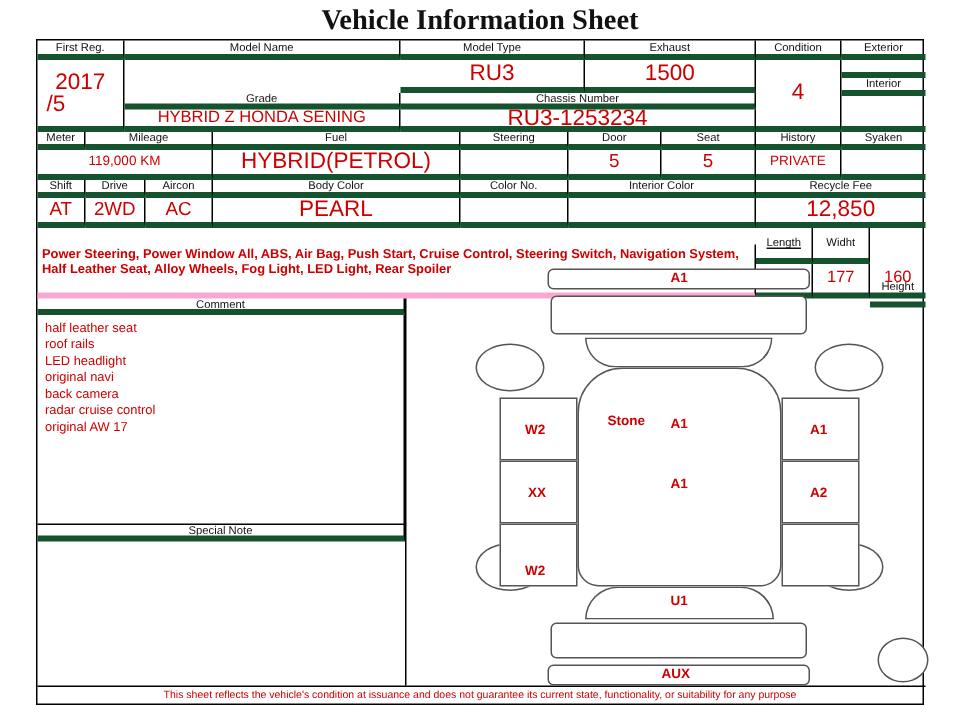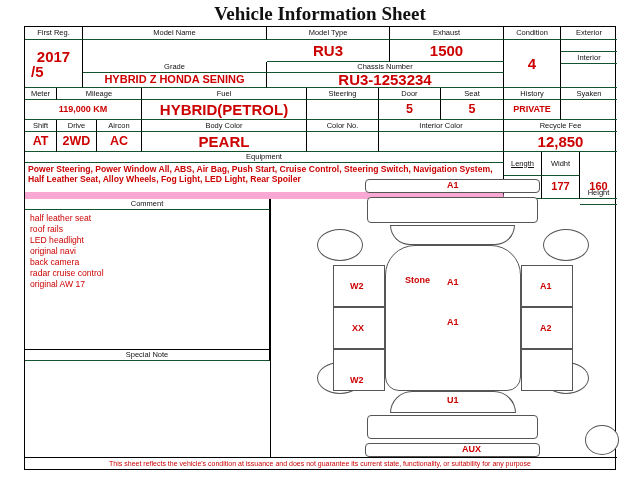--- a/index.html
+++ b/index.html
@@ -38,49 +38,49 @@
     width: 592px;
     height: 444px;
     border: 1px solid #000;
     box-sizing: border-box;
   }
   
   .c {
     position: absolute;
     box-sizing: border-box;
     border-right: 1px solid #000;
-    border-bottom: 1px solid #14532d;
+    border-bottom: 4px solid #14532d;
     overflow: hidden;
     display: flex;
     align-items: center;
     justify-content: center;
     text-align: center;
     line-height: 1.05;
   }
   .lbl {
     font-size: 7.5px;
     color: #111;
   }
   .val {
     color: #cc0000;
-    font-weight: bold;
+    font-weight: normal;
   }
   .v14 { font-size: 15px; }
   .v12 { font-size: 12.5px; }
   .v11 { font-size: 11px; }
   .v10 { font-size: 10px; }
   .v9  { font-size: 9px; }
   .nob { border-bottom: none; }
   .nor { border-right: none; }
 
   .equip {
     position: absolute;
     box-sizing: border-box;
     border-right: 1px solid #000;
-    border-bottom: 7px solid #f9a8d4;
+    border-bottom: 4px solid #f9a8d4;
     color: #cc0000;
     font-size: 8.6px;
     font-weight: bold;
     line-height: 1.18;
     padding: 1px 3px;
     text-align: left;
     overflow: hidden;
   }
   .notes {
     position: absolute;
@@ -197,21 +197,20 @@
     <div class="c lbl nor" style="left:479px;top:93px;width:113px;height:12px;">Recycle Fee</div>
 
     <div class="c val v12" style="left:0;top:105px;width:32px;height:20px;">AT</div>
     <div class="c val v12" style="left:32px;top:105px;width:40px;height:20px;">2WD</div>
     <div class="c val v12" style="left:72px;top:105px;width:45px;height:20px;">AC</div>
     <div class="c val v14" style="left:117px;top:105px;width:165px;height:20px;">PEARL</div>
     <div class="c val v10" style="left:282px;top:105px;width:72px;height:20px;"></div>
     <div class="c val v10" style="left:354px;top:105px;width:125px;height:20px;"></div>
     <div class="c val v14 nor" style="left:479px;top:105px;width:113px;height:20px;">12,850</div>
 
-    <div class="c lbl" style="left:0;top:125px;width:479px;height:11px;">Equipment</div>
     <div class="equip" style="left:0;top:136px;width:479px;height:36px;">Power Steering, Power Window  All, ABS, Air Bag, Push Start, Cruise Control, Steering Switch, Navigation System, Half Leather Seat, Alloy Wheels, Fog Light, LED Light, Rear Spoiler</div>
 
     <div class="c lbl" style="left:479px;top:125px;width:38px;height:24px;text-decoration:underline;">Length</div>
     <div class="c lbl" style="left:517px;top:125px;width:38px;height:24px;">Widht</div>
     <div class="c lbl nor" style="left:555px;top:125px;width:37px;height:24px;margin-top:29px;">Height</div>
     <div class="c val v11" style="left:479px;top:149px;width:38px;height:23px;">429</div>
     <div class="c val v11" style="left:517px;top:149px;width:38px;height:23px;">177</div>
     <div class="c val v11 nor" style="left:555px;top:149px;width:37px;height:23px;">160</div>
 
     <div class="c lbl" style="left:0;top:172px;width:245px;height:11px;">Comment</div>
@@ -260,18 +259,18 @@
 
       <div class="mk" style="left:110px;top:98px;">Stone</div>
       <div class="mk" style="left:152px;top:100px;">A1</div>
       <div class="mk" style="left:55px;top:104px;">W2</div>
       <div class="mk" style="left:245px;top:104px;">A1</div>
       <div class="mk" style="left:57px;top:146px;">XX</div>
       <div class="mk" style="left:152px;top:140px;">A1</div>
       <div class="mk" style="left:245px;top:146px;">A2</div>
       <div class="mk" style="left:55px;top:198px;">W2</div>
       <div class="mk" style="left:152px;top:218px;">U1</div>
-      <div class="mk" style="left:146px;top:267px;margin-left:21px;">AUX</div>
+      <div class="mk" style="left:146px;top:267px;">AUX</div>
     </div>
 
     <div class="footer">This sheet reflects the vehicle's condition at issuance and does not guarantee its current state, functionality, or suitability for any purpose</div>
   </div>
 </div>
 
 </body></html>

